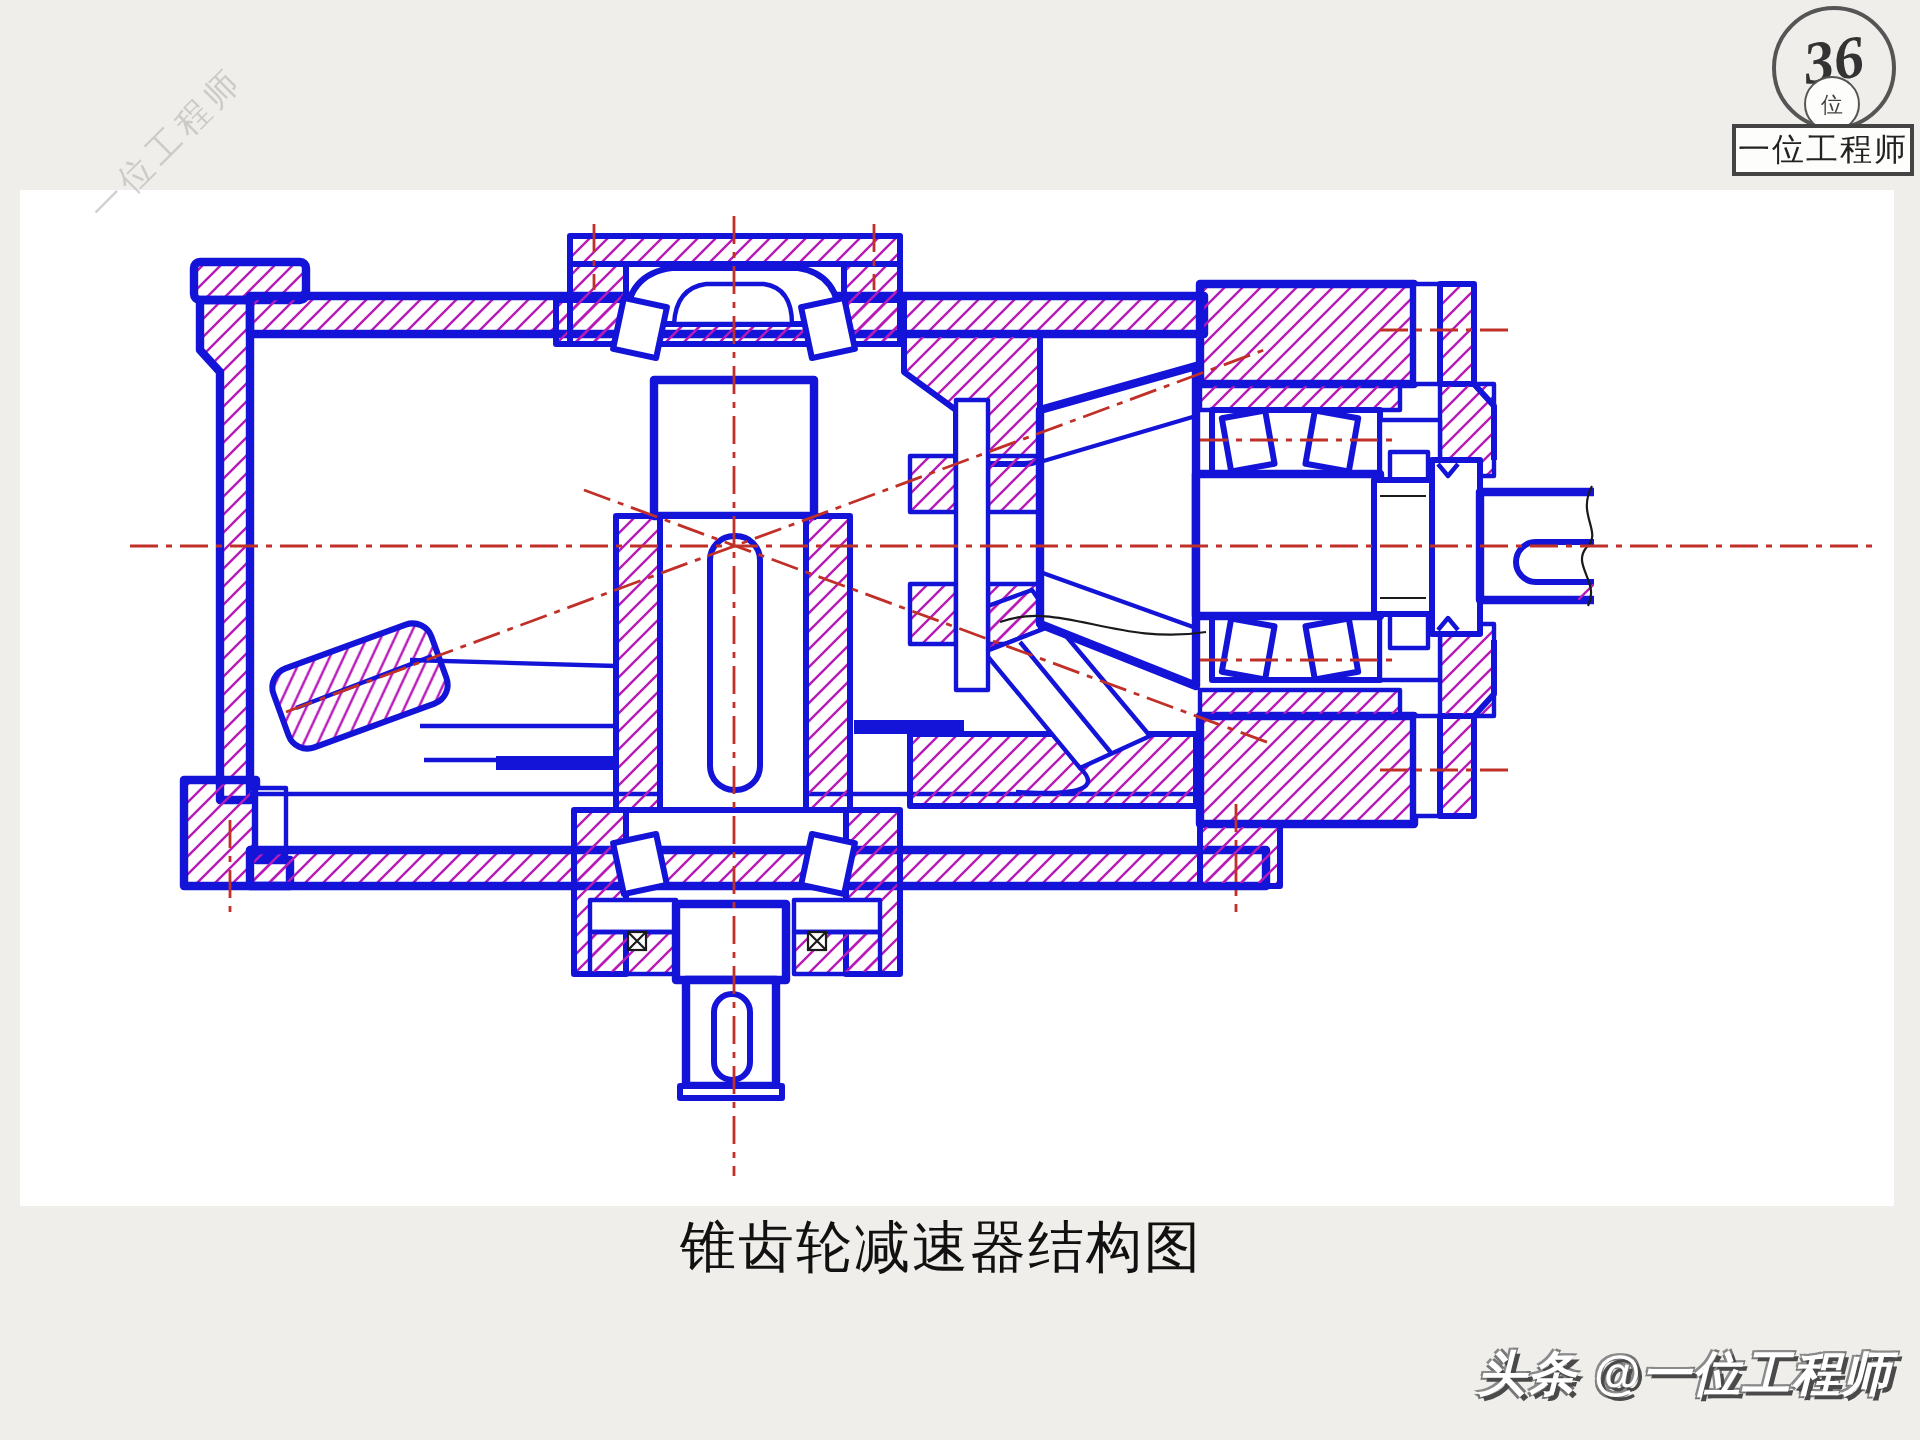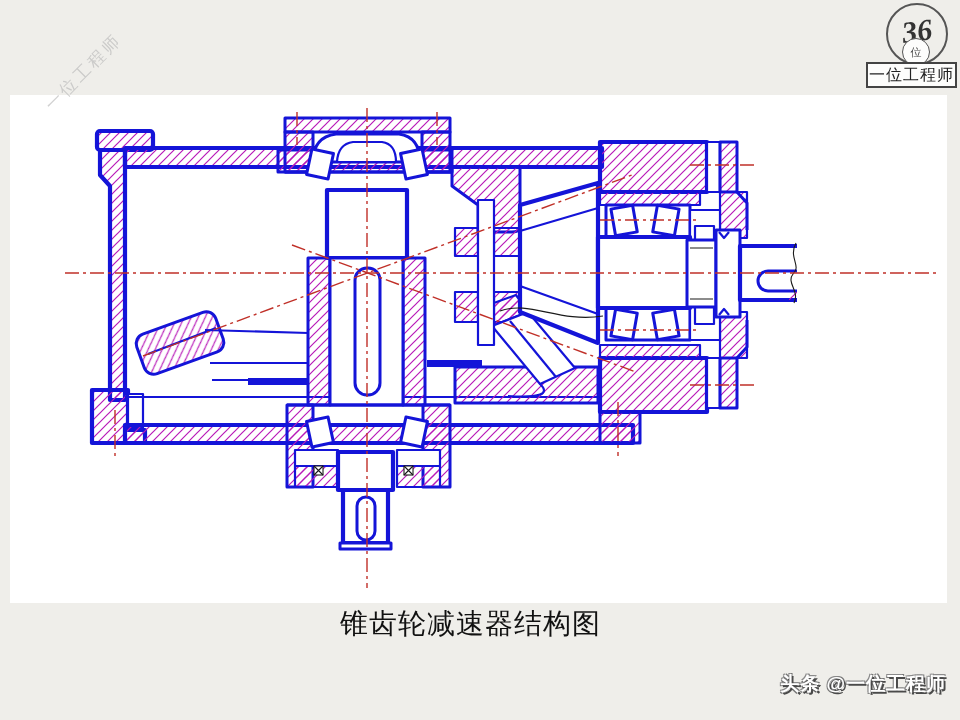--- a/index.html
+++ b/index.html
@@ -22,23 +22,24 @@
   .cl { stroke:var(--red); stroke-width:1.4; fill:none; stroke-dasharray:14 4 3 4; }
   .bk { stroke:#1a1a1a; stroke-width:1.1; fill:none; }
 
   .caption {
     position:absolute; left:300px; top:605px; width:360px;
     font-family:"Liberation Serif", serif; font-size:28px; color:var(--ink);
     letter-spacing:1px; white-space:nowrap;margin-left:40px;
   }
   .credit {
     position:absolute; right:14px; top:671px;
-    font-size:19px; font-weight:bold; color:#ffffff; white-space:nowrap;
+    font-size:24px; font-weight:bold; color:#ffffff; white-space:nowrap;
     text-shadow:2px 2px 0 #4a4a4a, -1px -1px 0 #8a8a8a, 1px -1px 0 #777777, -1px 1px 0 #777777;
     letter-spacing:1px;
+    font-style:italic;
   }
   .watermark {
     position:absolute; left:48px; top:96px; transform:rotate(-45deg); transform-origin:left center;
     font-size:17px; color:#b9b9b9; opacity:0.65; letter-spacing:3px; white-space:nowrap;
   }
   .logo-circle {
     position:absolute; left:886px; top:3px; width:62px; height:62px;
     border:2px solid #555; border-radius:50%;
     display:flex; align-items:center; justify-content:center;
   }

